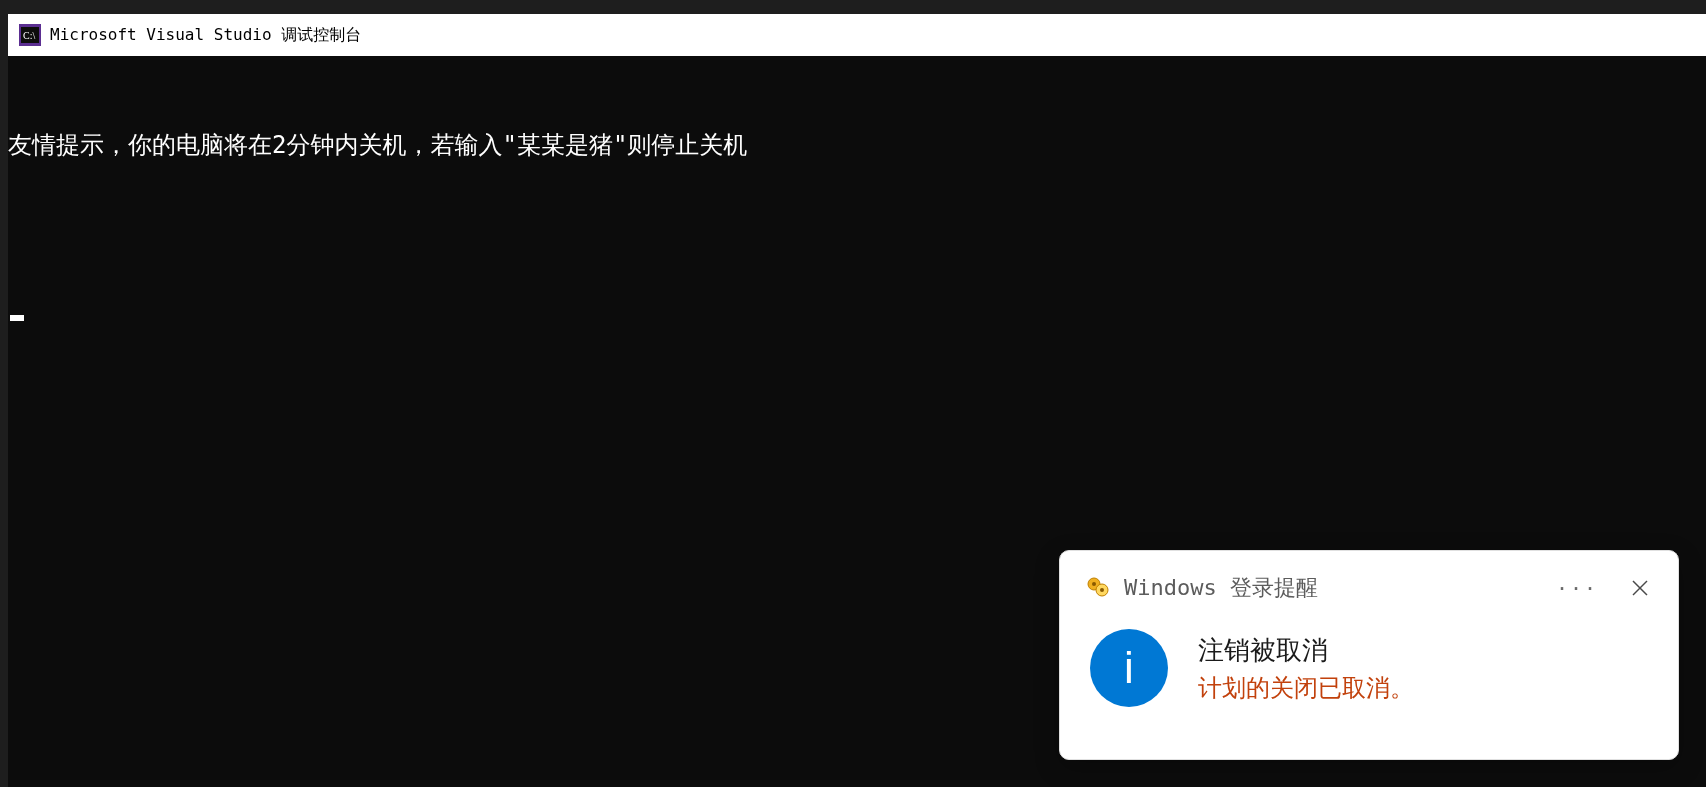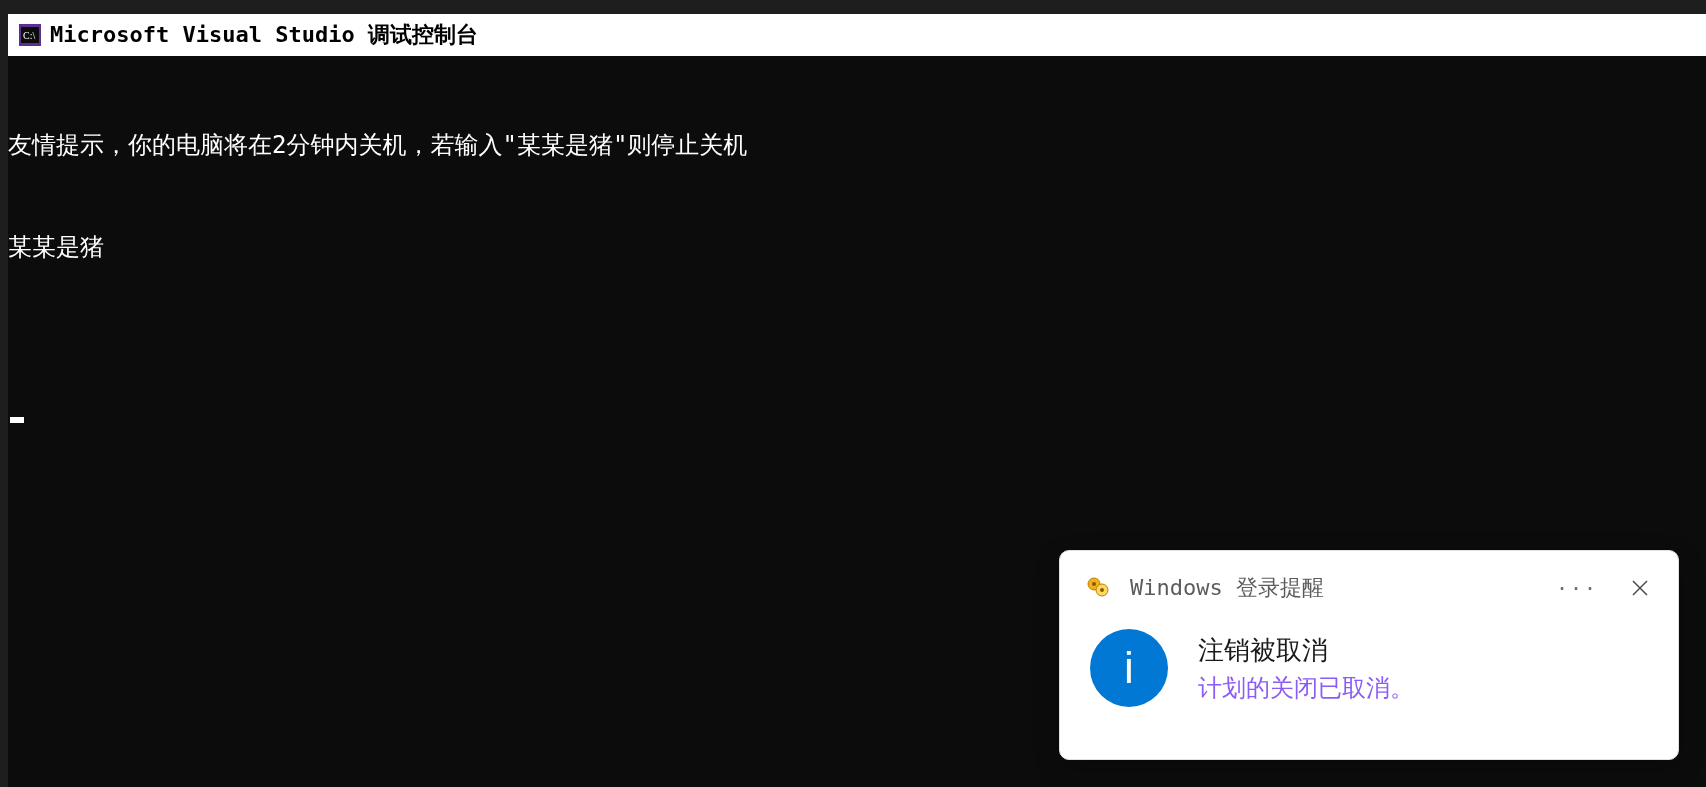--- a/index.html
+++ b/index.html
@@ -37,22 +37,22 @@
     .title-icon {
       width: 24px;
       height: 24px;
       margin-right: 8px;
       display: flex;
       align-items: center;
       justify-content: center;
     }
     .title-text {
       color: #000000;
-      font-size: 22px;
-      font-weight: 700;
+      font-size: 16px;
+      font-weight: 400;
       text-align: right;
     }
     .console-area {
       position: absolute;
       left: 8px;
       top: 56px;
       right: 0;
       bottom: 0;
       background: #0c0c0c;
       color: #ffffff;
@@ -88,21 +88,21 @@
       padding: 22px 26px;
     }
     .toast-header {
       display: flex;
       align-items: center;
       justify-content: space-between;
     }
     .toast-header-left {
       display: flex;
       align-items: center;
-      gap: 20px;
+      gap: 14px;
     }
     .toast-header-right {
       display: flex;
       align-items: center;
       gap: 30px;
     }
     .toast-app-icon {
       width: 24px;
       height: 24px;
       display: flex;
@@ -156,21 +156,21 @@
       display: flex;
       flex-direction: column;
       gap: 4px;
     }
     .toast-heading {
       color: #1a1a1a;
       font-size: 26px;
       font-weight: 400;
     }
     .toast-message {
-      color: #8b5cf6;
+      color: #c2410c;
       font-size: 24px;
     }
     .top-dark-strip {
       position: absolute;
       left: 8px;
       top: 0;
       right: 0;
       height: 14px;
       background: #1e1e1e;
     }
@@ -187,21 +187,20 @@
       <rect x="0" y="0" width="22" height="22" fill="#5b2e91"></rect>
       <rect x="2" y="3" width="18" height="16" fill="#0c0c0c"></rect>
       <text x="4" y="15" font-size="10" fill="#ffffff" font-family="Consolas">C:\</text>
     </svg>
   </div>
   <span class="title-text">Microsoft Visual Studio 调试控制台</span>
 </div>
 
 <div class="console-area">
   <span class="console-line">友情提示，你的电脑将在2分钟内关机，若输入"某某是猪"则停止关机</span>
-  <span class="console-line">某某是猪</span>
   <span class="console-line"></span>
   <span class="console-line"><span class="cursor"></span></span>
 </div>
 
 <div class="toast">
   <div class="toast-header">
     <div class="toast-header-left">
       <div class="toast-app-icon">
         <svg width="24" height="24" viewBox="0 0 24 24">
           <circle cx="8" cy="8" r="6" fill="#f0b020" stroke="#c08000" stroke-width="1"></circle>

